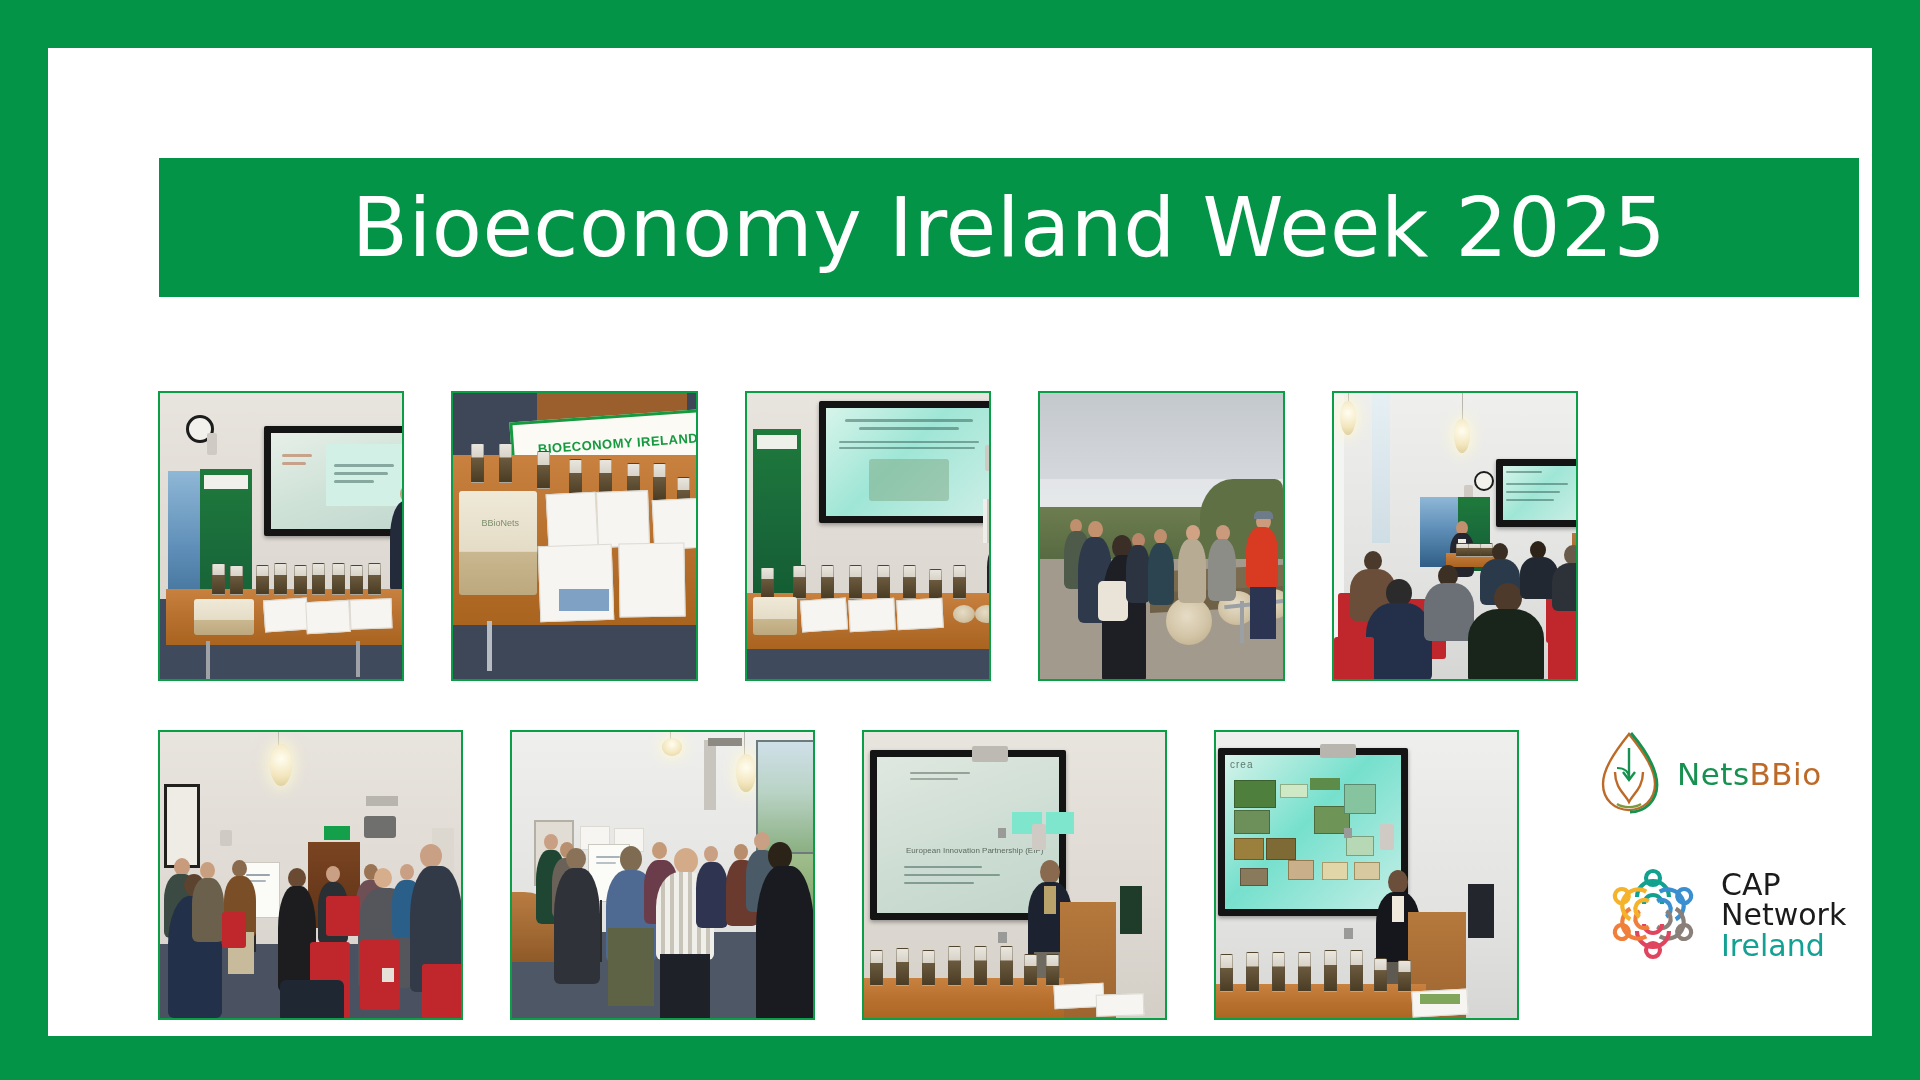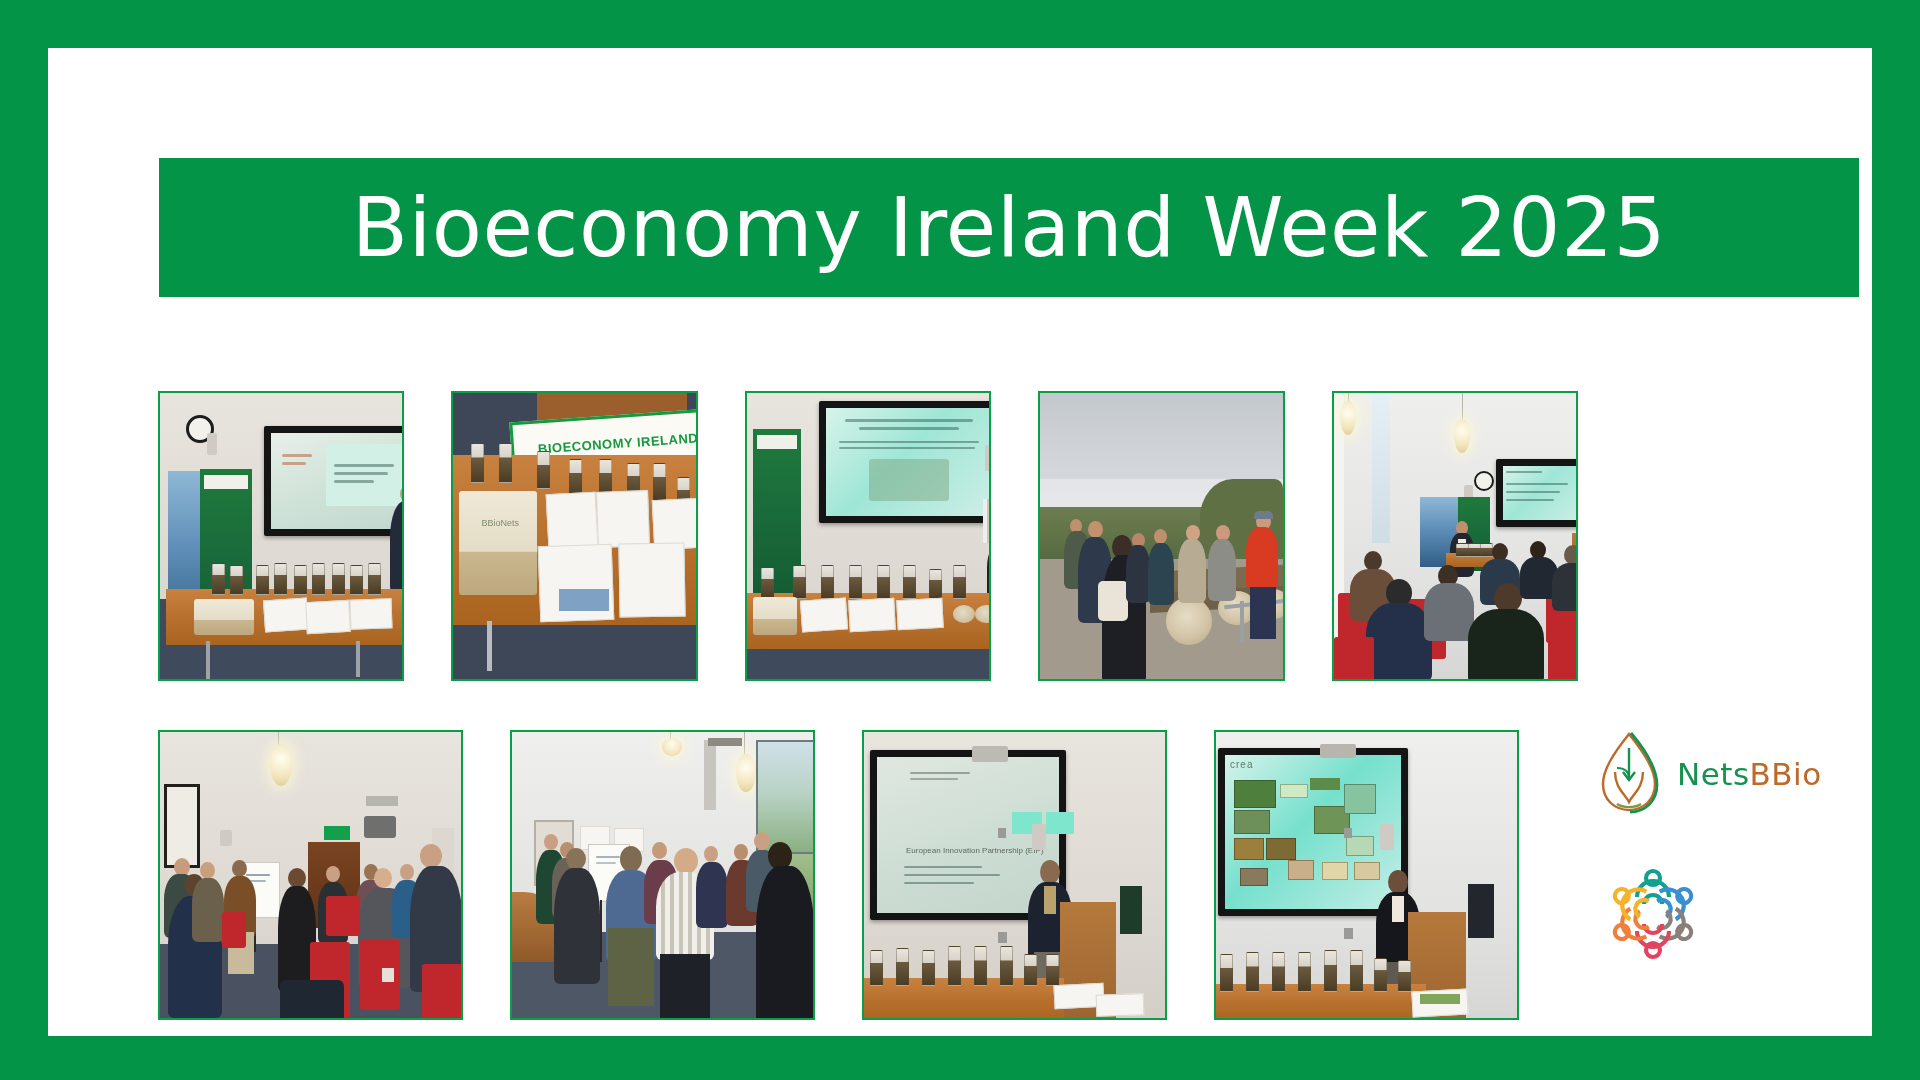--- a/index.html
+++ b/index.html
@@ -641,17 +641,22 @@
                 <path d="M-9 20 A9 9 0 0 1 9 20" stroke="#ef7f3a" stroke-width="4.2" fill="none"></path>
               </g>
               <g transform="rotate(300) translate(0,-30)">
                 <circle cx="0" cy="-6" r="7" stroke="#f5b32c" stroke-width="4.2" fill="none"></circle>
                 <path d="M-16 13 A16 16 0 0 1 16 13" stroke="#f5b32c" stroke-width="4.2" fill="none"></path>
                 <path d="M-9 20 A9 9 0 0 1 9 20" stroke="#f5b32c" stroke-width="4.2" fill="none"></path>
               </g>
             </g>
           </svg>
         </span>
+        <span class="cap-words">
+          <span class="cap-dark">CAP</span>
+          <span class="cap-dark">Network</span>
+          <span class="cap-teal">Ireland</span>
+        </span>
       </div>
     </div>
 
   </div>
 </div>
 
 </body></html>

